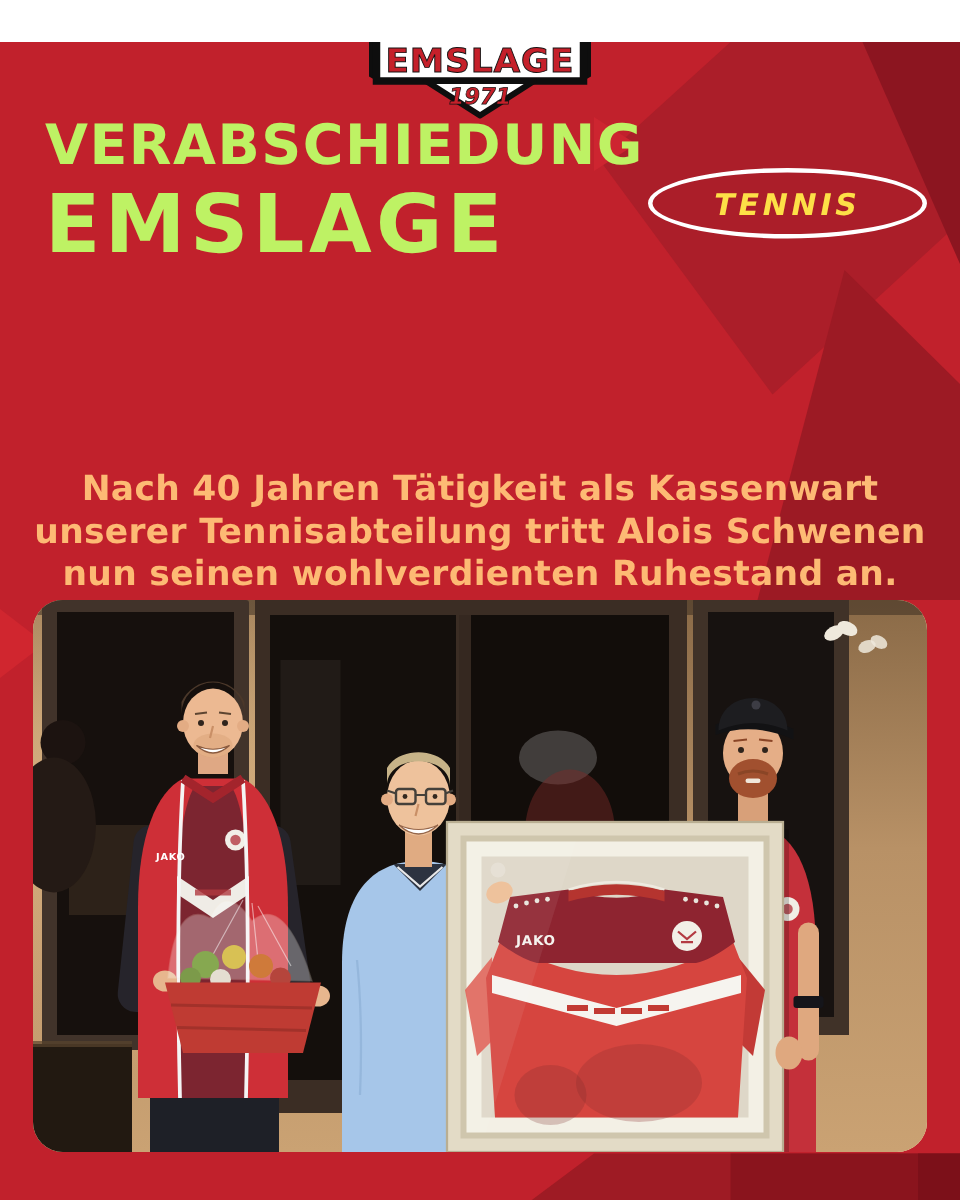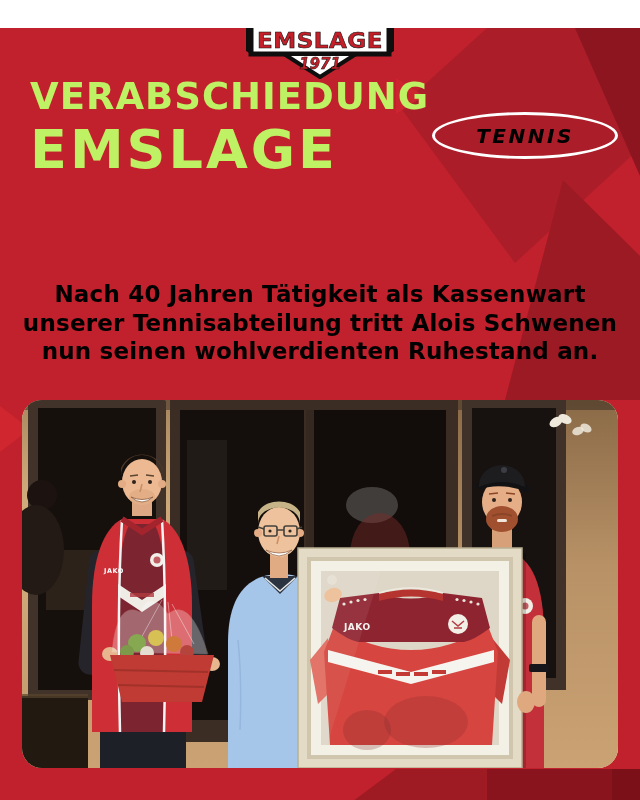--- a/index.html
+++ b/index.html
@@ -17,25 +17,25 @@
   }
   .headline .name{
     font-size:54px;font-weight:bold;letter-spacing:3px;line-height:52px;margin:0;
   }
   .tennis-badge{
     position:absolute;left:432px;top:84px;width:180px;height:41px;
     border:3.5px solid #ffffff;border-radius:50%;
     display:flex;align-items:center;justify-content:center;
   }
   .tennis-badge span{
-    color:#000000;font-size:20px;font-weight:bold;font-style:italic;letter-spacing:2.5px;
+    color:#fde047;font-size:20px;font-weight:bold;font-style:italic;letter-spacing:2.5px;
   }
   .announcement{
-    position:absolute;left:18px;top:252px;width:604px;
-    color:#000000;text-align:center;
+    position:absolute;left:18px;top:284px;width:604px;
+    color:#fdba74;text-align:center;
     font-size:23px;font-weight:bold;line-height:28.5px;letter-spacing:0.2px;
   }
   .photo-card{
     position:absolute;left:22px;top:372px;width:596px;height:368px;
     border-radius:20px;overflow:hidden;background:#fef9c3;
   }
   .photo-card svg{display:block;width:596px;height:368px;}
   svg text{font-family:"DejaVu Sans","Liberation Sans",sans-serif;}
 </style>
 </head>

